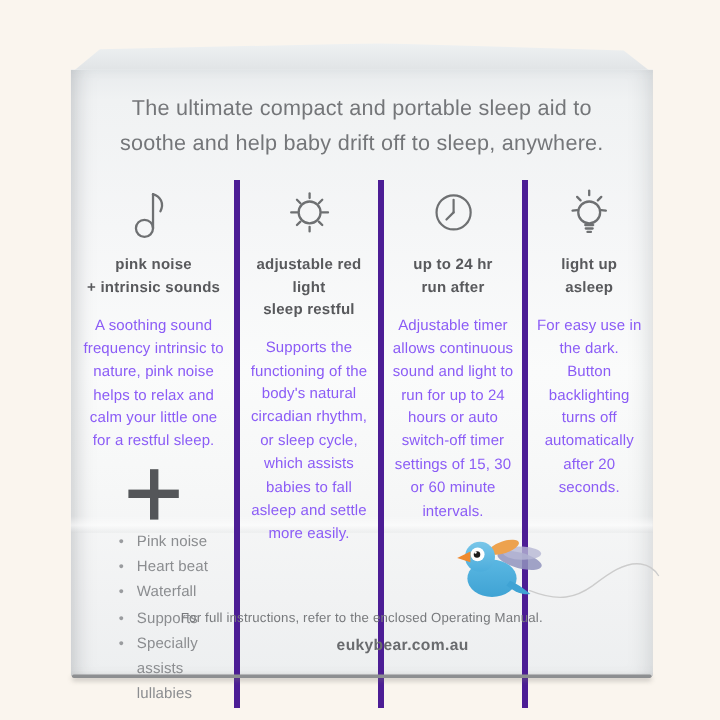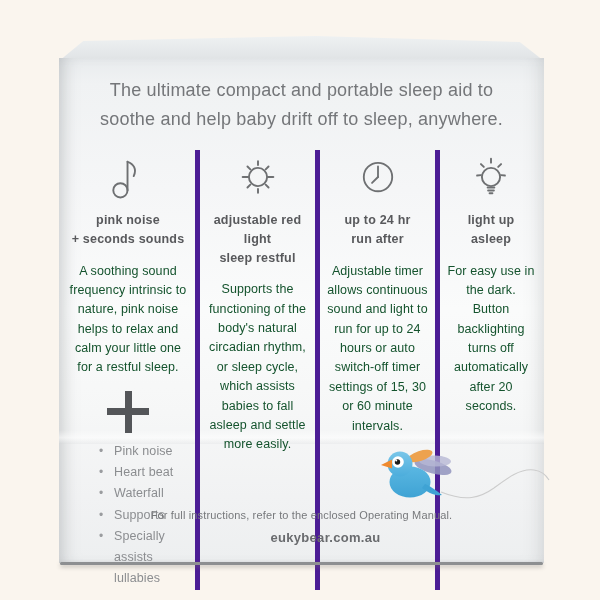--- a/index.html
+++ b/index.html
@@ -43,41 +43,41 @@
   .col { text-align:center; }
   .col + .col { border-left:5px solid #4c1d95; }
   .icon-wrap { height:50px; display:flex; align-items:center; justify-content:center; margin-top:2px; }
   .icon-wrap svg { stroke:#6e7072; fill:none; stroke-width:2; stroke-linecap:round; }
   .feature-title {
     margin-top:9px; font-weight:bold; font-size:12.5px; line-height:1.5;
     color:#58595c; letter-spacing:.2px;
   }
   .feature-body {
     margin-top:13px; font-size:12.5px; line-height:1.55;
-    color:#14532d; padding:0 7px; letter-spacing:.1px;
+    color:#8b5cf6; padding:0 7px; letter-spacing:.1px;
   }
   
   .plus-icon { position:relative; width:42px; height:42px; margin:13px auto 6px; }
   .plus-icon::before { content:""; position:absolute; left:0; top:17.5px; width:42px; height:7px; background:#545659; }
   .plus-icon::after  { content:""; position:absolute; left:17.5px; top:0; width:7px; height:42px; background:#545659; }
   .sound-list { list-style:none; text-align:left; margin:8px 0 0 37px; padding:0; width:96px; }
   .sound-list li {
     position:relative; padding-left:16px; font-size:12.5px; color:#8b8d90;
     line-height:1.7; letter-spacing:.1px; max-width:86px;
   }
   .sound-list li::before { content:"\2022"; position:absolute; left:1px; top:0; color:#9a9c9f; font-size:12px; }
   
   .bird { position:absolute; left:378px; top:444px; width:172px; height:60px; }
   
   .footer-instructions {
     position:absolute; left:59px; top:509px; width:485px; text-align:center;
     font-size:11px; color:#77797c; letter-spacing:.15px;
   }
   .website-url {
-    position:absolute; left:63px; top:530px; width:525px; text-align:center;
+    position:absolute; left:73px; top:530px; width:525px; text-align:center;
     font-size:13px; font-weight:bold; color:#696b6e; letter-spacing:.3px;
   }
 </style>
 </head>
 <body>
 
 <div class="stage">
 
   <div class="box-lid"></div>
   <div class="box-front"></div>
@@ -90,21 +90,21 @@
     <div class="col">
       <div class="icon-wrap">
         <svg width="38" height="46" viewBox="0 0 40 48">
           <circle cx="12" cy="38" r="7.5"></circle>
           <path d="M19.5 38 L19.5 8"></path>
           <path d="M19.5 8 C 26 10, 29.5 16, 26 23"></path>
         </svg>
       </div>
       <div class="feature-title">
         <div>pink noise</div>
-        <div>+ seconds sounds</div>
+        <div>+ intrinsic sounds</div>
       </div>
       <div class="feature-body">A soothing sound frequency intrinsic to nature, pink noise helps to relax and calm your little one for a restful sleep.</div>
       <div class="plus-icon"></div>
       <ul class="sound-list">
         <li>Pink noise</li>
         <li>Heart beat</li>
         <li>Waterfall</li>
         <li>Supports</li>
         <li>Specially assists lullabies</li>
       </ul>

